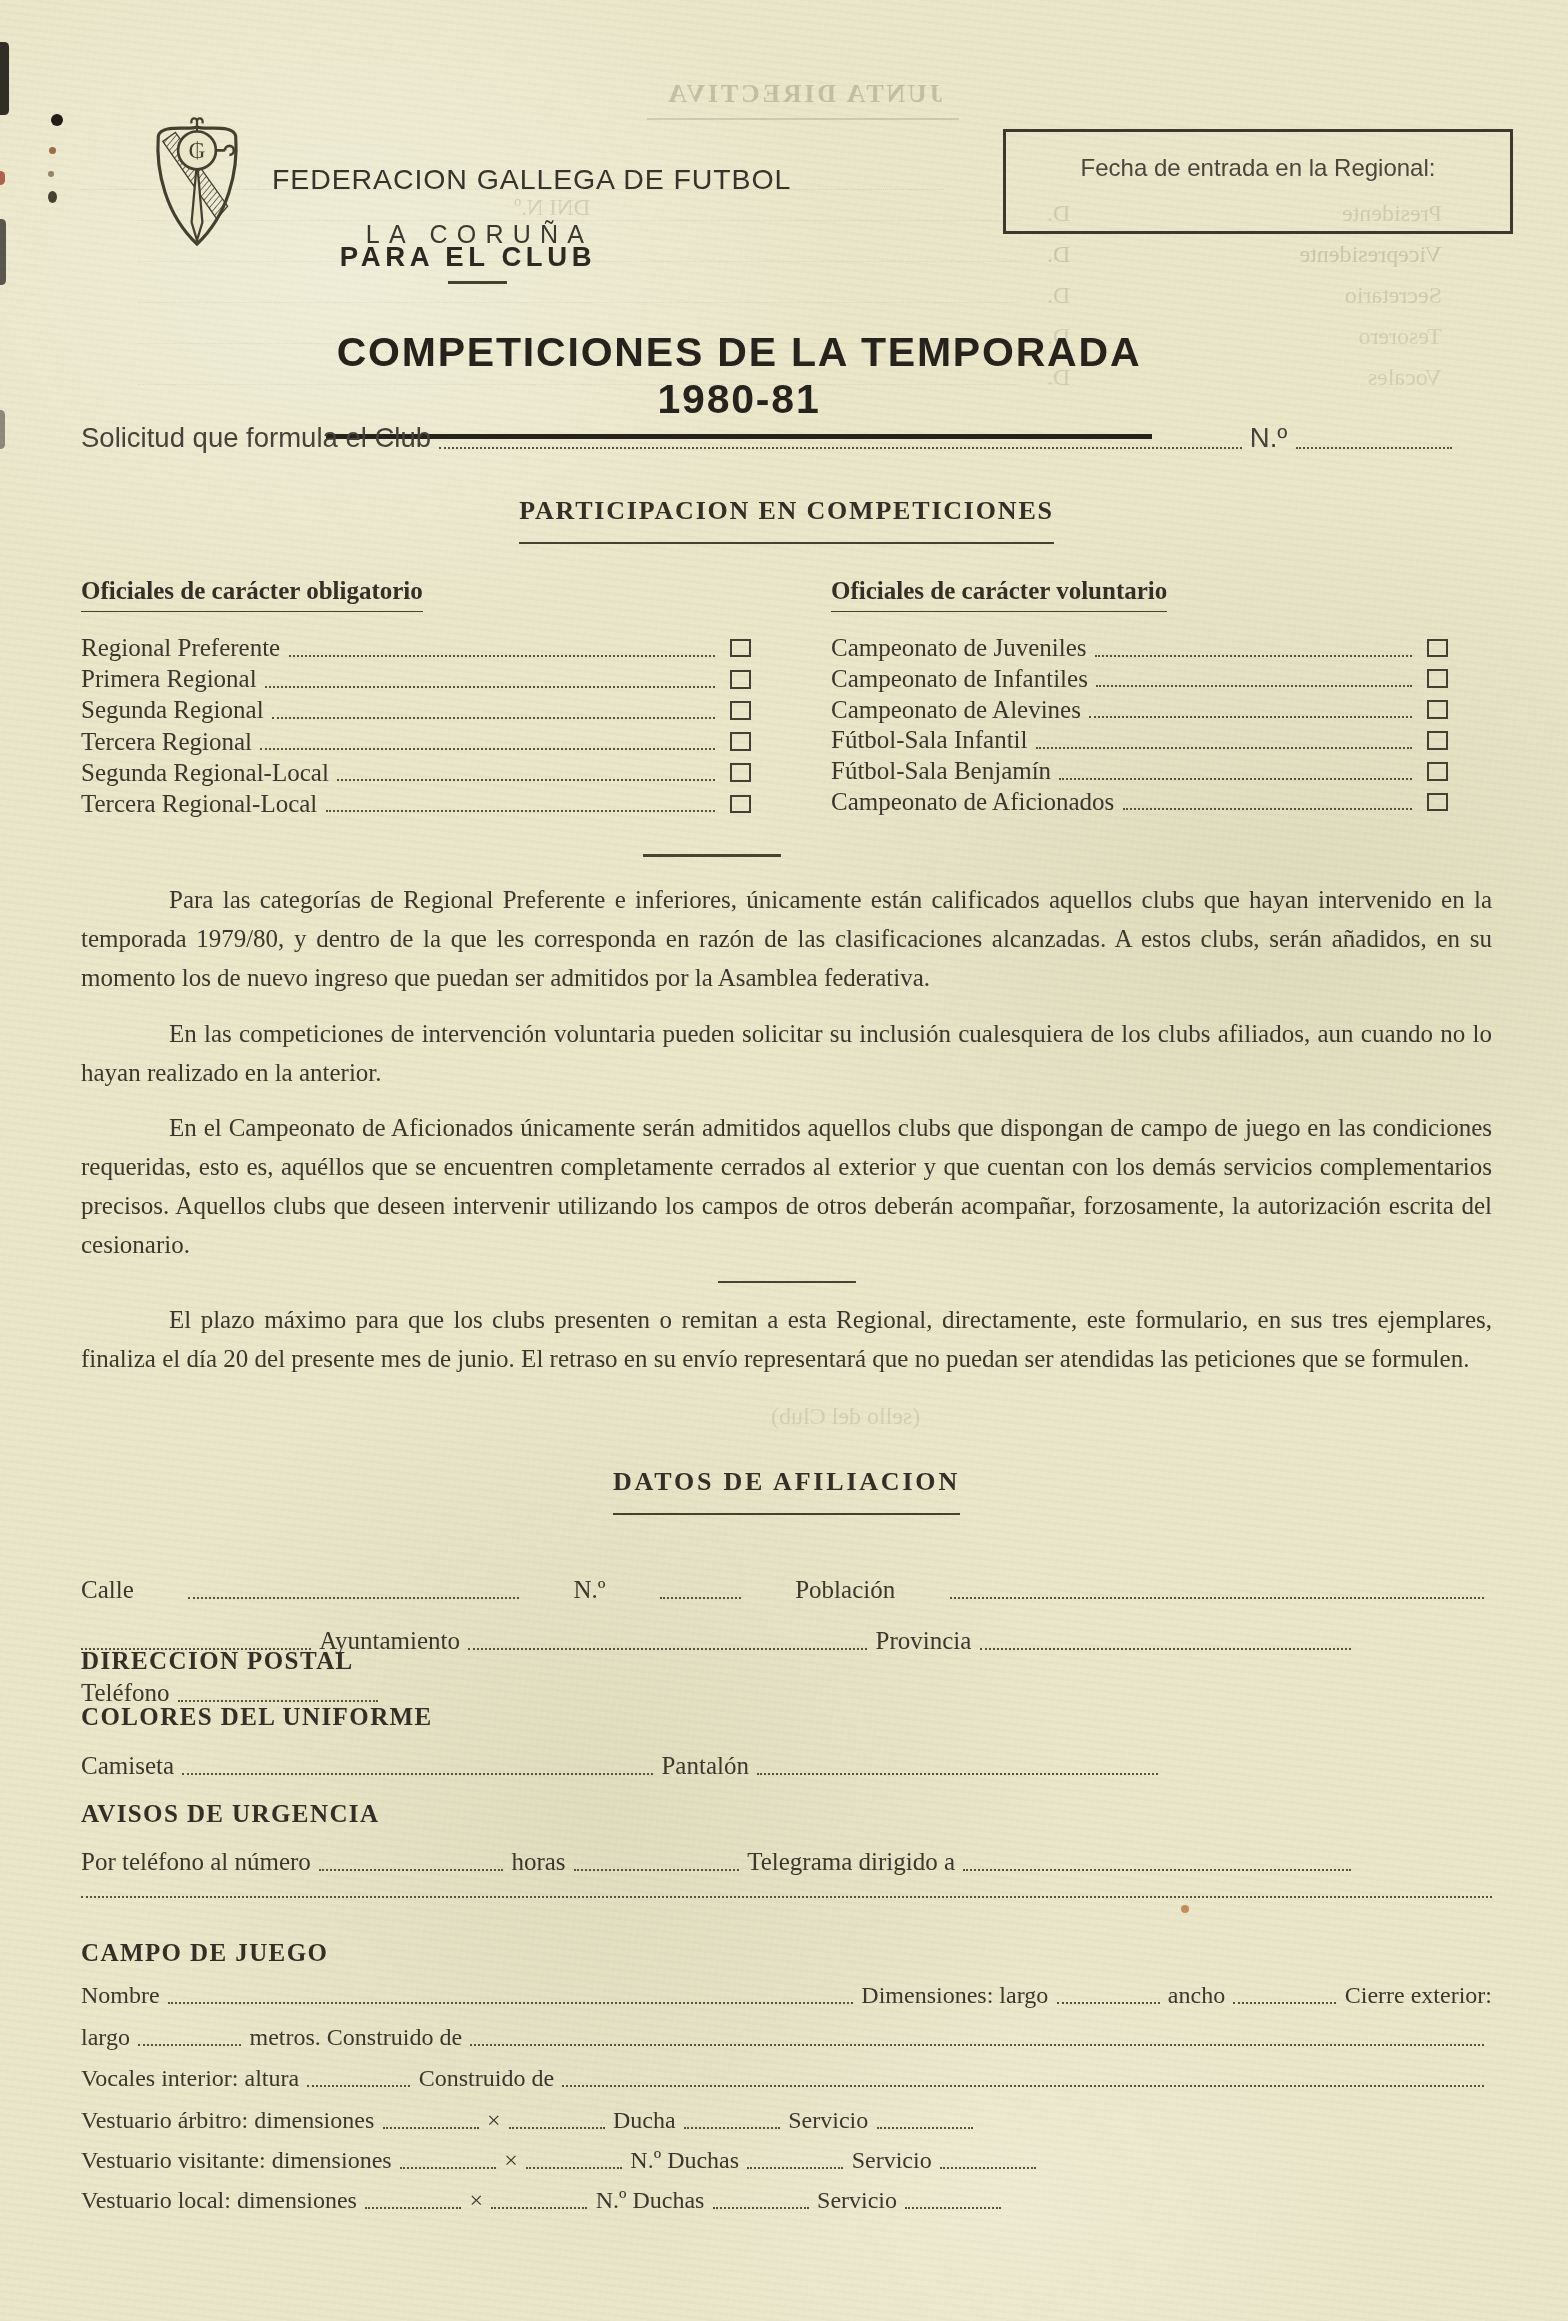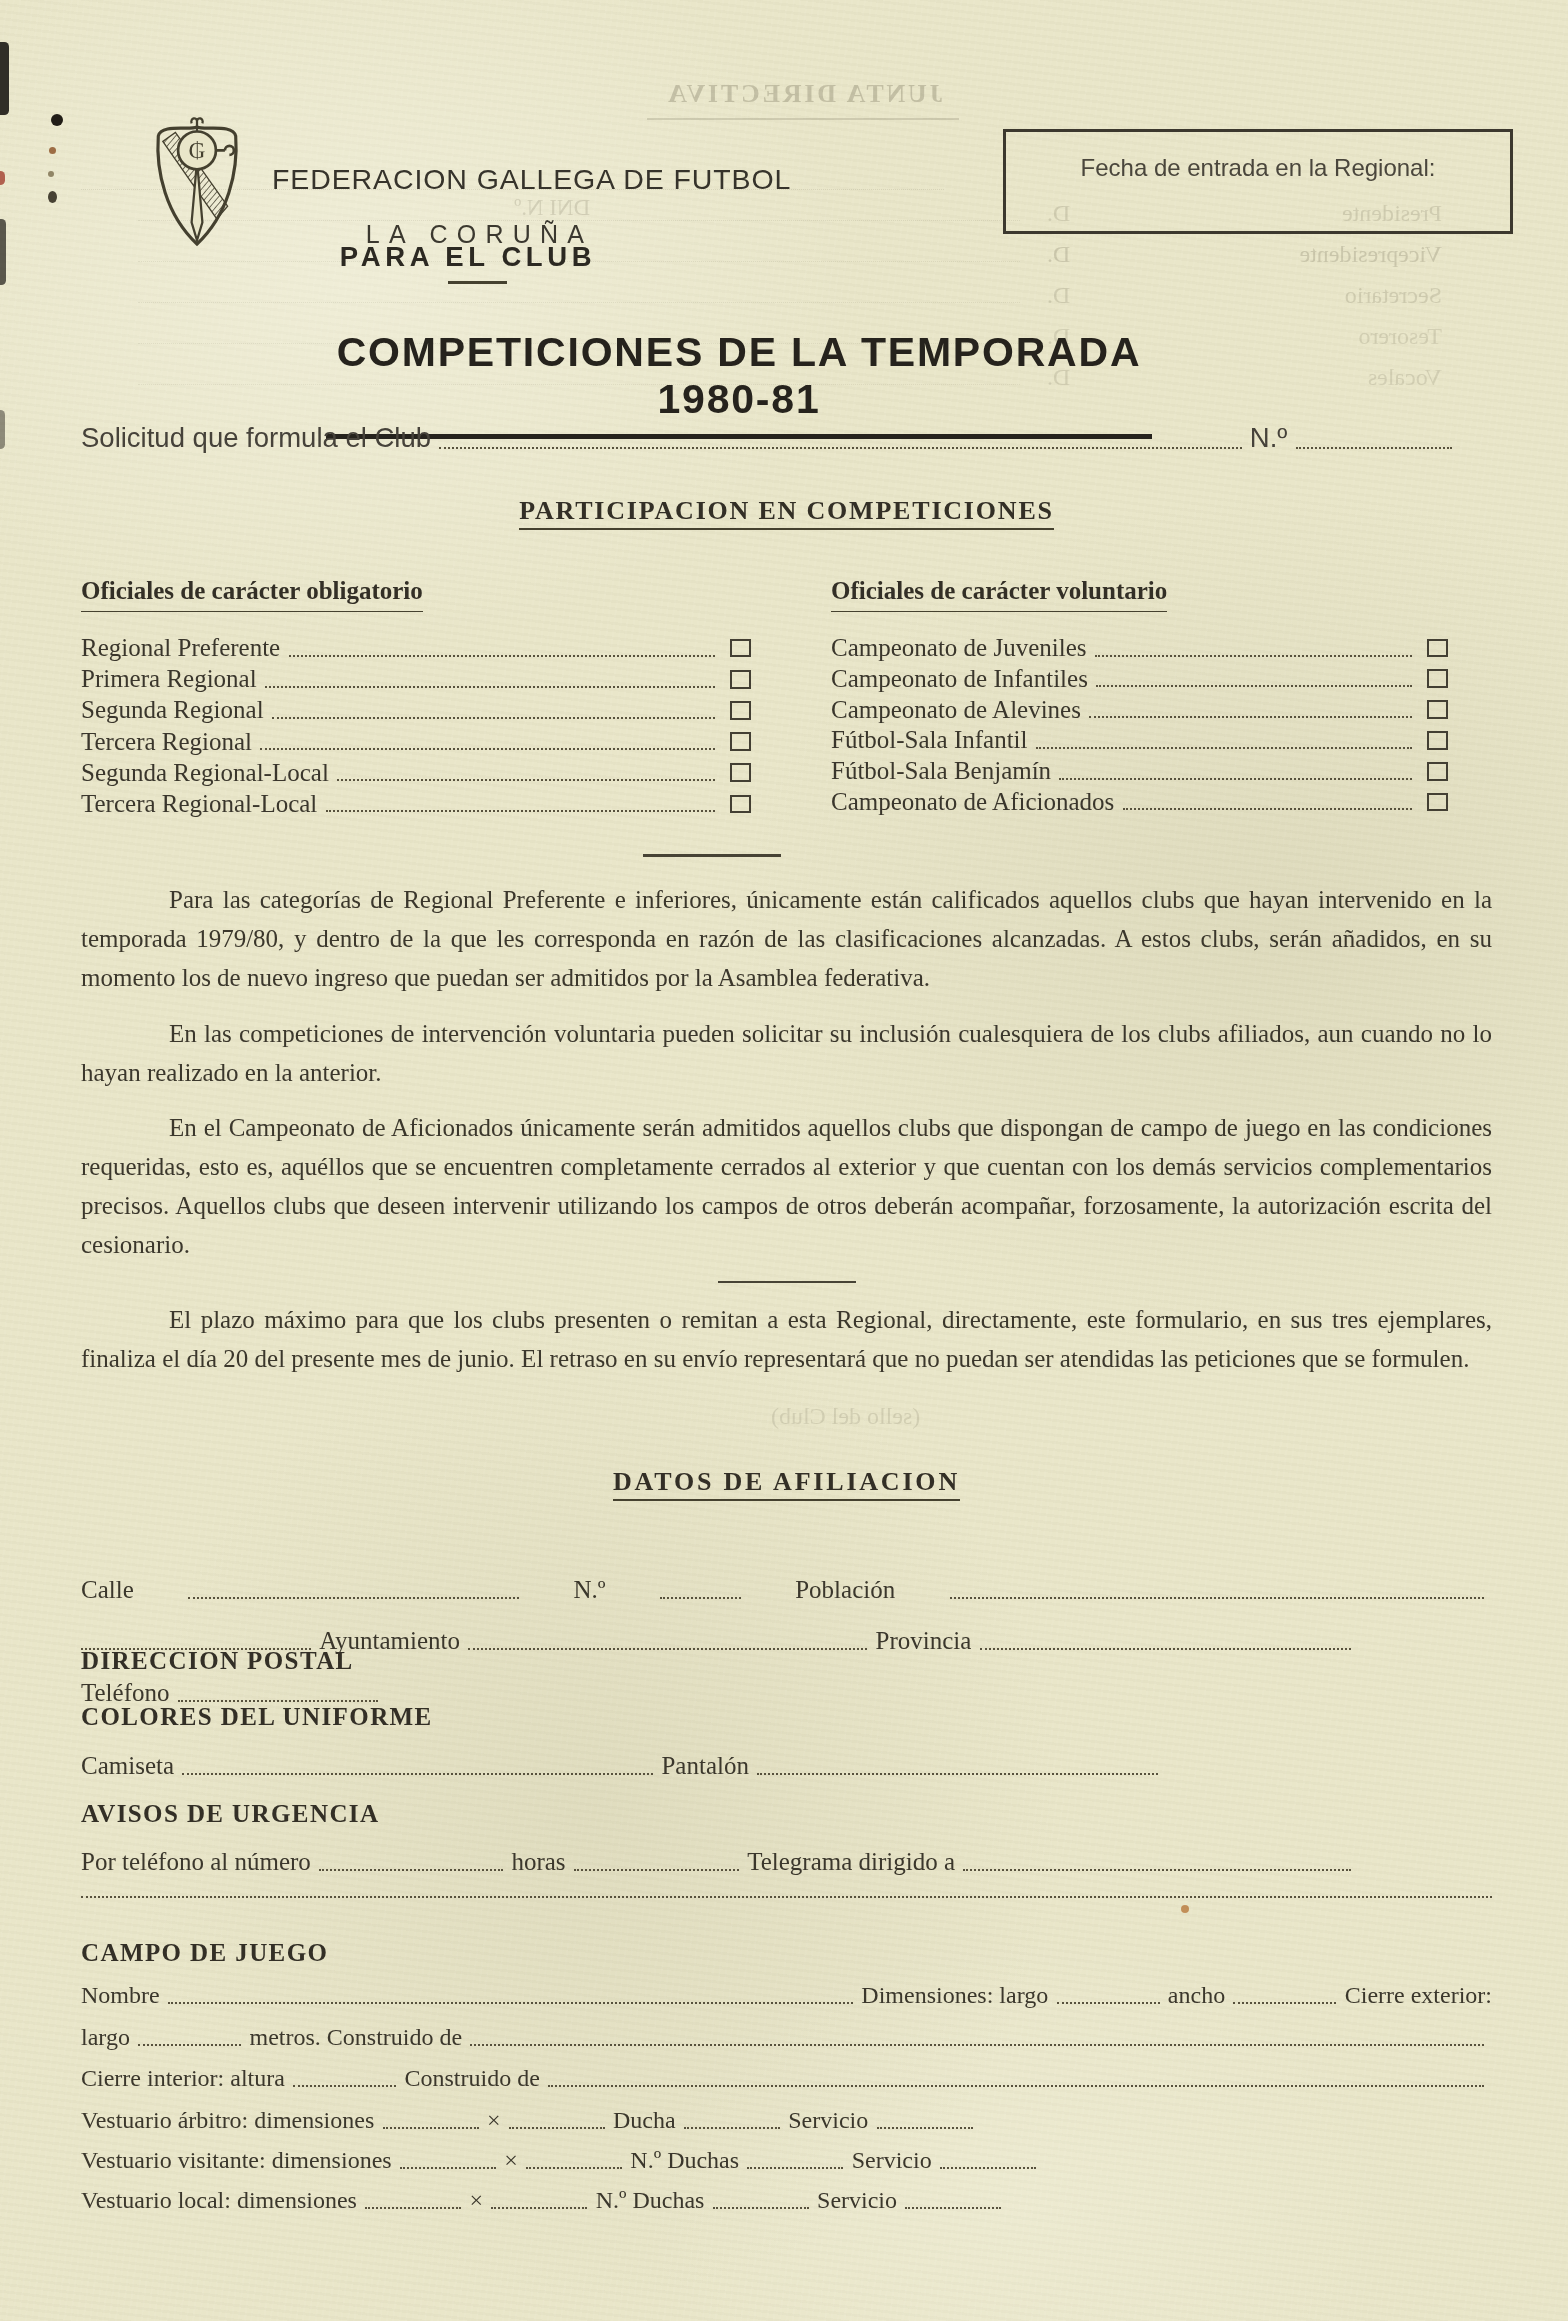--- a/index.html
+++ b/index.html
@@ -14,21 +14,21 @@
       radial-gradient(ellipse 643px 459px at 65% 95%, rgba(255,255,245,.18), transparent 60%),
       repeating-linear-gradient(7deg, rgba(118,112,84,.035) 0 2.8px, transparent 2.8px 7.3px),
       repeating-linear-gradient(97deg, rgba(255,255,244,.05) 0 1.8px, transparent 1.8px 6.4px);
     font-family:"Liberation Serif", serif;color:#3b372c;
   }
   .abs{position:absolute;}
   .sans{font-family:"Liberation Sans", sans-serif;}
   
   .hd{font-weight:700;font-size:25px;letter-spacing:1.4px;color:#332f26;white-space:nowrap;}
   .center-wrap{text-align:center;}
-  .rule-under{border-bottom:2.3px solid #45412f;padding-bottom:2px;display:inline-block;}
+  .rule-under{border-bottom:2.3px solid #45412f;padding-bottom:16px;display:inline-block;}
   
   .frow{position:absolute;display:flex;align-items:baseline;font-size:25px;color:#3b372c;white-space:nowrap;}
   .frow .lbl{flex:0 0 auto;}
   .d{border-bottom:2.3px dotted #57513d;align-self:flex-end;margin:0 8.3px 5.5px 8.3px;height:1.8px;flex:0 0 auto;}
   .grow{flex:1 1 auto !important;}
   
   .col-head{font-weight:700;font-size:25px;color:#332f26;border-bottom:1.8px solid #45412f;padding-bottom:5.5px;white-space:nowrap;}
   .ckrows{position:absolute;display:flex;flex-direction:column;justify-content:space-between;}
   .ckrow{display:flex;align-items:baseline;font-size:25px;color:#3a362c;}
   .ckrow .d{flex:1 1 auto;margin-right:14.7px;}
@@ -276,21 +276,21 @@
   </div>
 
   <div class="frow" style="left:81px;top:2024px;width:1411px;font-size:24px;">
     <span class="lbl">largo</span>
     <span class="d" style="width:103px;"></span>
     <span class="lbl">metros. Construido de</span>
     <span class="d grow"></span>
   </div>
 
   <div class="frow" style="left:81px;top:2065px;width:1411px;font-size:24px;">
-    <span class="lbl">Cierre interior: altura</span>
+    <span class="lbl">Vocales interior: altura</span>
     <span class="d" style="width:103px;"></span>
     <span class="lbl">Construido de</span>
     <span class="d grow"></span>
   </div>
 
   <div class="frow" style="left:81px;top:2107px;width:987px;font-size:24px;">
     <span class="lbl">Vestuario árbitro: dimensiones</span>
     <span class="d" style="width:96px;"></span>
     <span class="lbl">×</span>
     <span class="d" style="width:96px;"></span>

